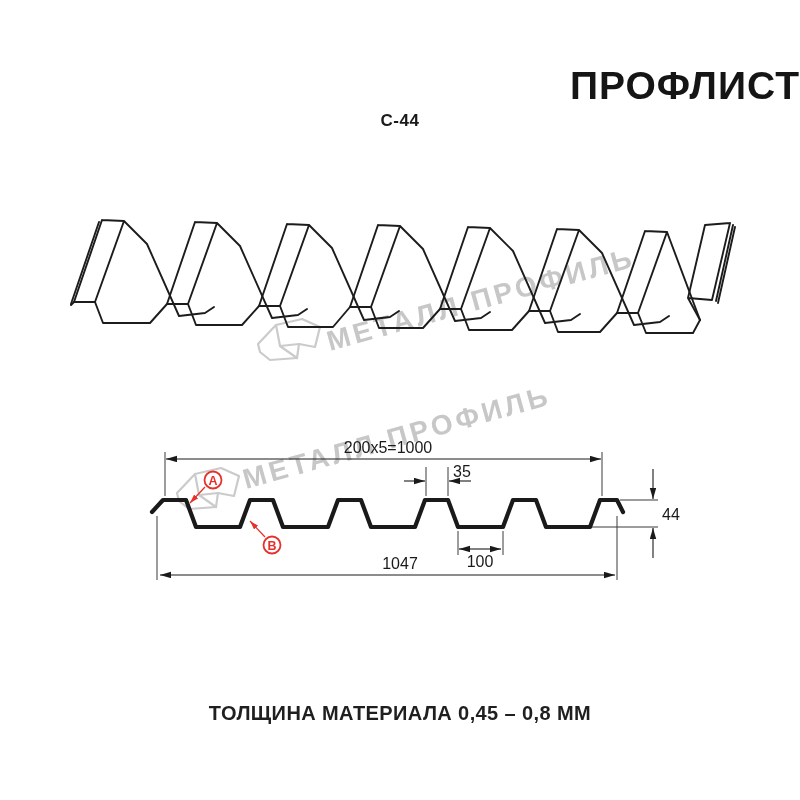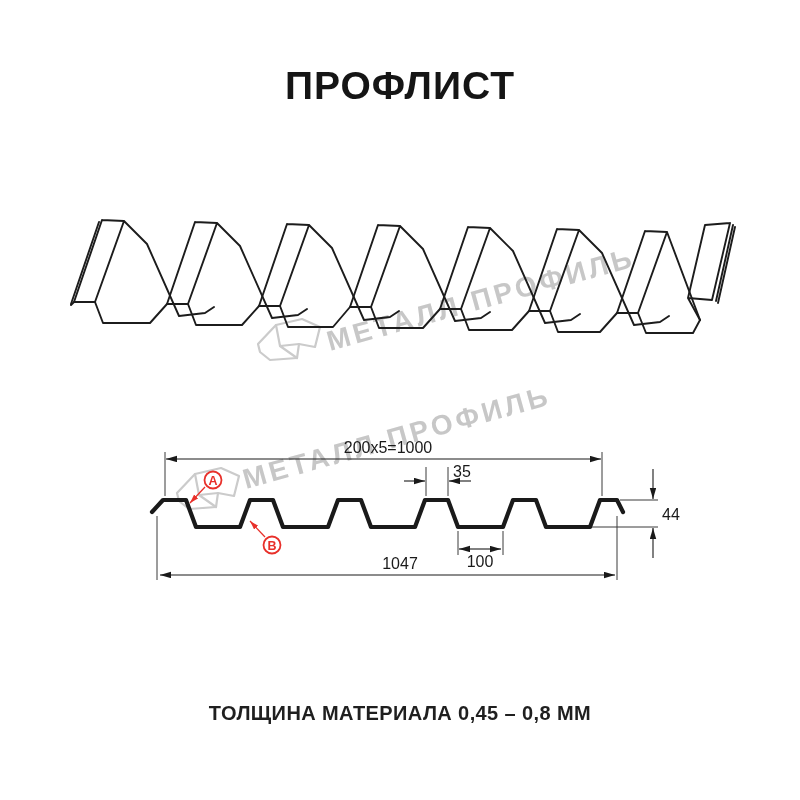--- a/index.html
+++ b/index.html
@@ -1,19 +1,19 @@
 <!DOCTYPE html>
 <html><head>
 <meta charset="utf-8">
 <style>
   html,body{margin:0;padding:0;background:#fff;}
   .stage{position:relative;width:800px;height:800px;background:#fff;overflow:hidden;
          font-family:"Liberation Sans",sans-serif;}
   .stage svg{position:absolute;left:0;top:0;}
-  .title{position:absolute;left:0;top:64px;width:800px;text-align:center;
+  .title{position:absolute;left:0;top:64px;width:800px;text-align:right;
          font-size:39px;font-weight:bold;letter-spacing:1px;color:#151515;}
   .subtitle{position:absolute;left:0;top:111px;width:800px;text-align:center;
          font-size:17px;font-weight:bold;letter-spacing:.5px;color:#1a1a1a;}
   .footnote{position:absolute;left:0;top:702px;width:800px;text-align:center;
          font-size:20px;font-weight:bold;letter-spacing:.4px;color:#1f1f1f;}
   text.dim{font-family:"Liberation Sans",sans-serif;font-size:16px;fill:#1a1a1a;}
   text.wm{font-family:"Liberation Sans",sans-serif;font-weight:bold;font-size:28px;
           fill:#c7c7c7;letter-spacing:3.5px;}
   text.ptlabel{font-family:"Liberation Sans",sans-serif;font-size:12.5px;font-weight:bold;}
 </style>
@@ -106,15 +106,16 @@
       </g>
       <g>
         <circle cx="272" cy="545" r="8.5" fill="none" stroke="#e8302a" stroke-width="1.8"></circle>
         <text class="ptlabel" x="272" y="549.5" text-anchor="middle" fill="#e8302a">В</text>
         <path d="M265,537 L250,521" fill="none" stroke="#e8302a" stroke-width="1.2" marker-end="url(#arrR)"></path>
       </g>
     </g>
   </svg>
 
   <div class="title">ПРОФЛИСТ</div>
+  <div class="subtitle">С-44</div>
   <div class="footnote">ТОЛЩИНА МАТЕРИАЛА 0,45 – 0,8 ММ</div>
 
 </div>
 
 </body></html>

